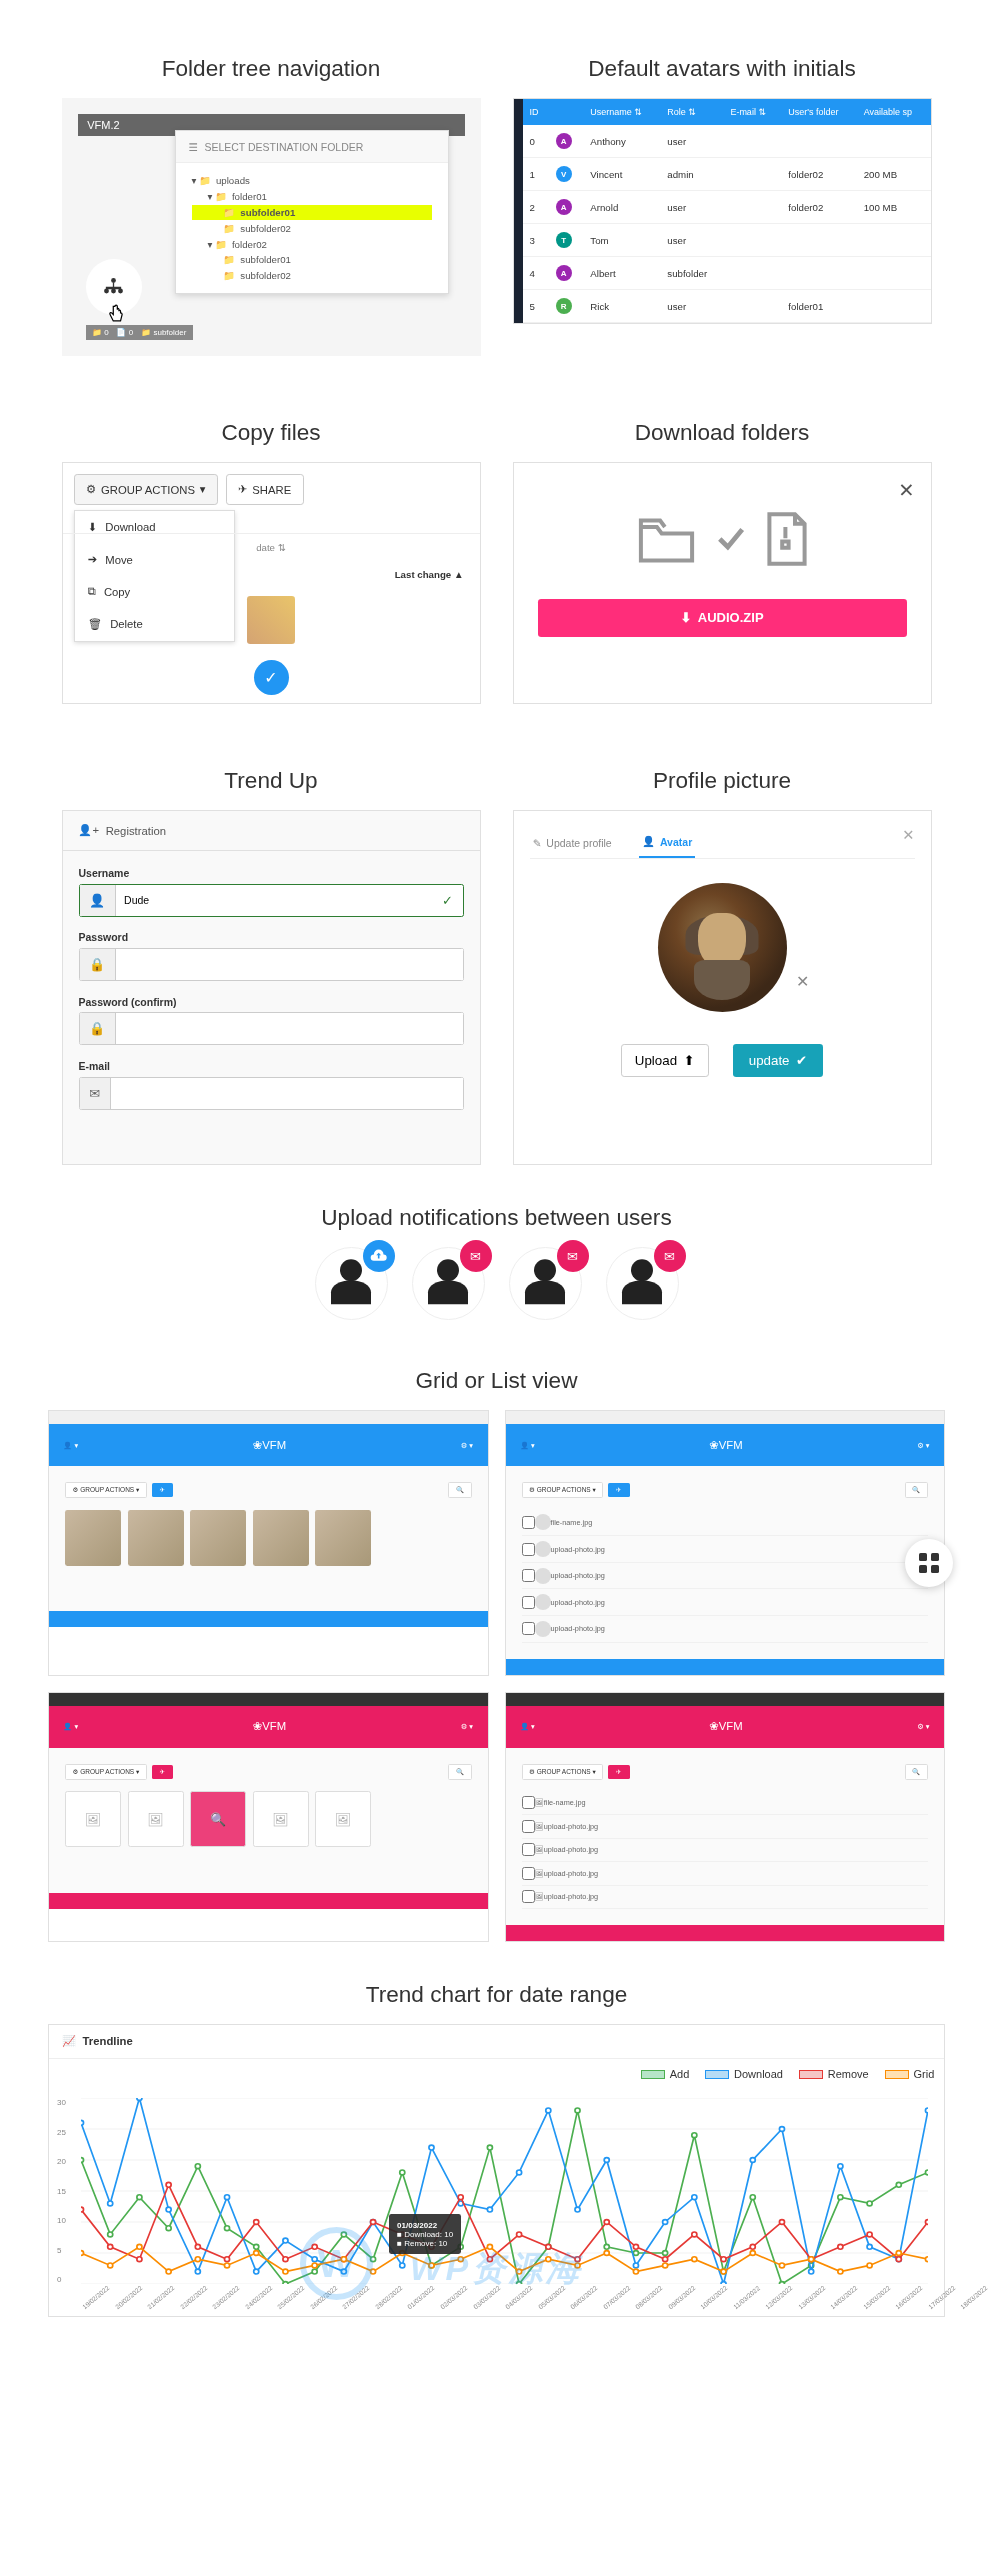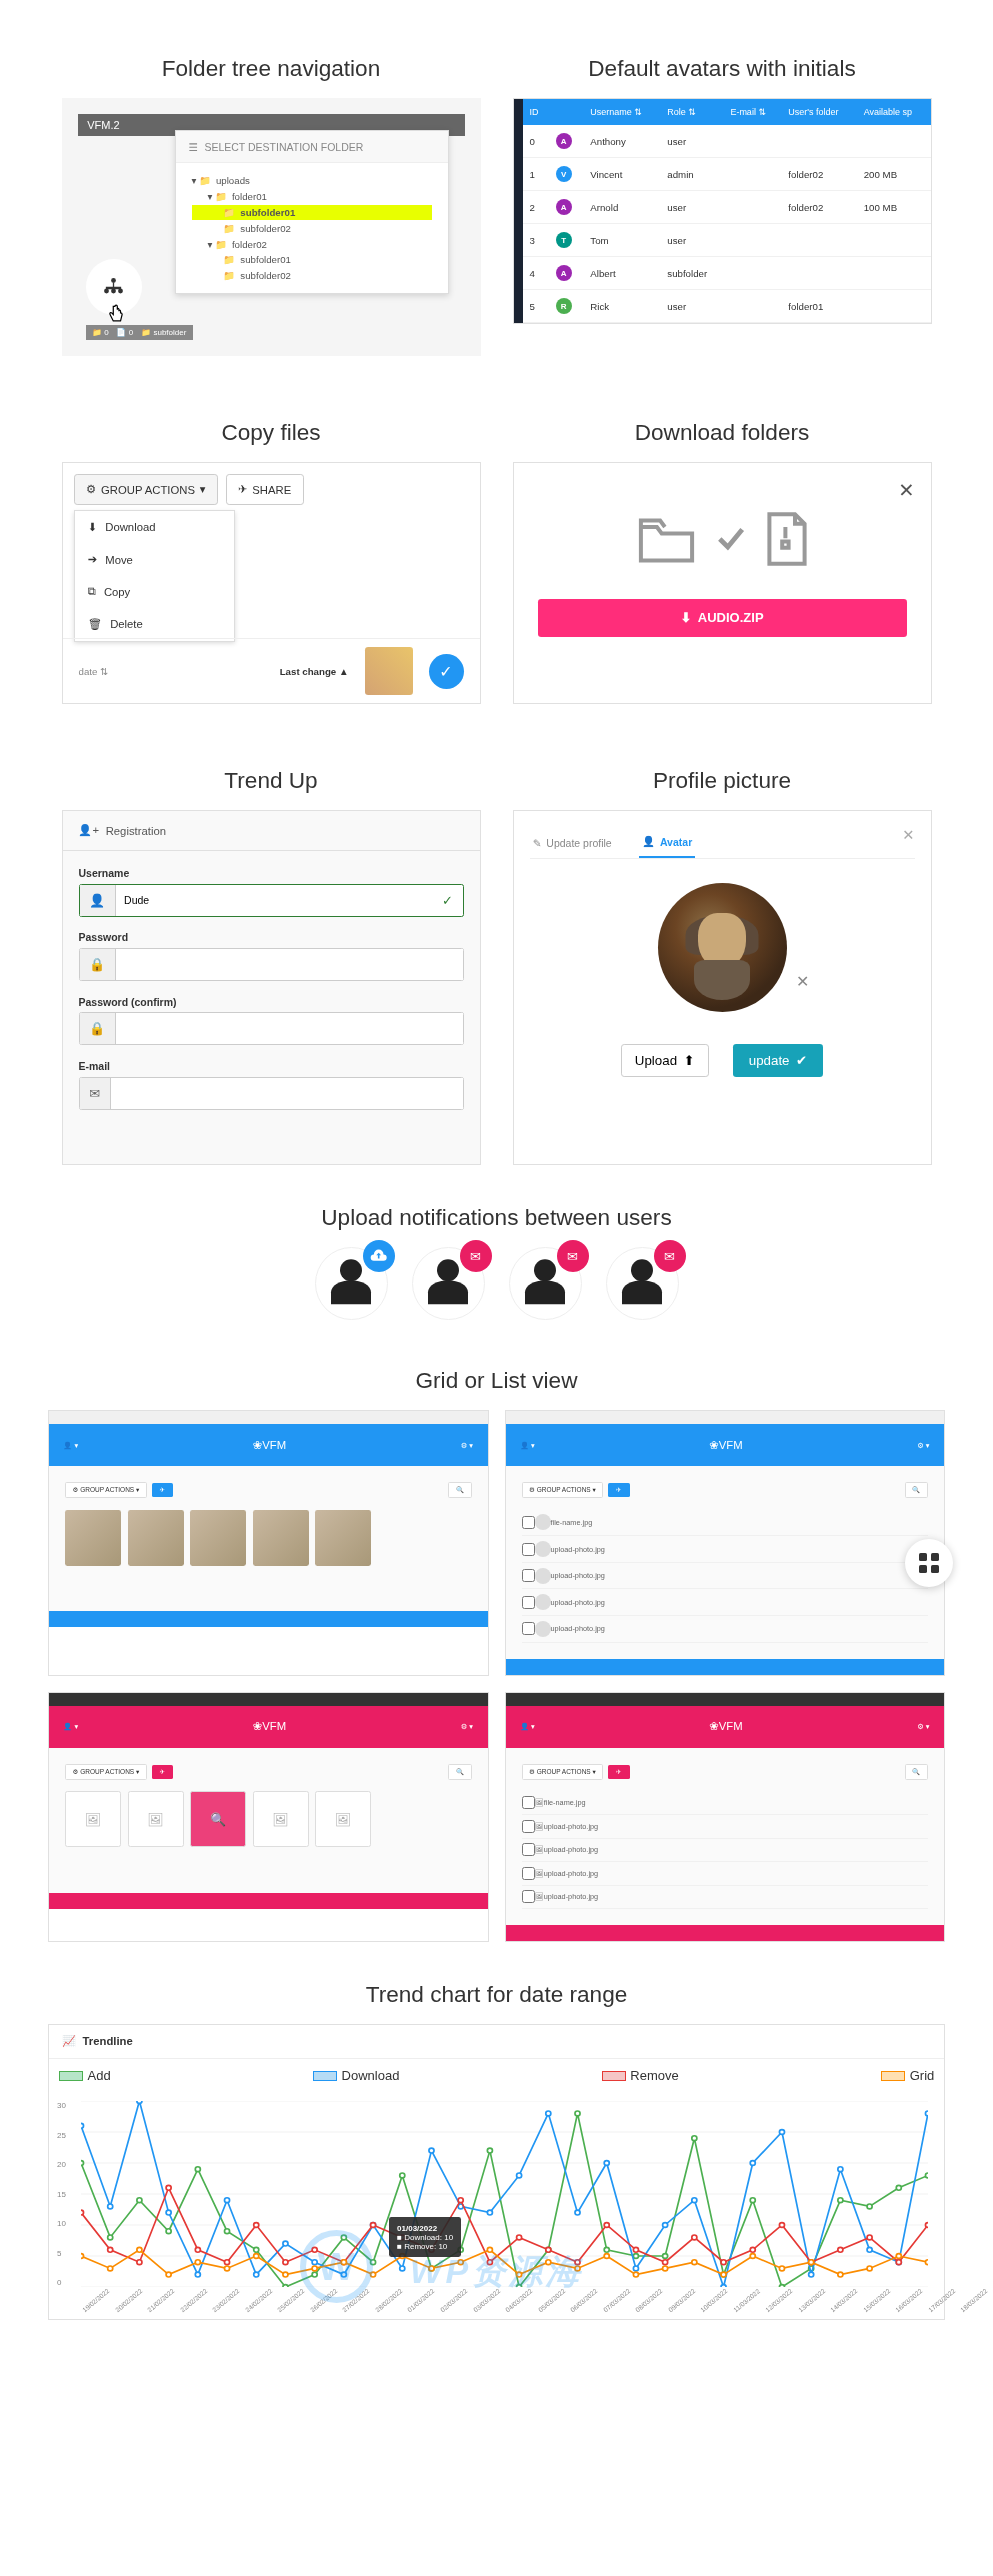--- a/index.html
+++ b/index.html
@@ -36,21 +36,21 @@
 .dark-strip { width: 9.7px; background: #1a2332; }
 .table-container { display: flex; border: 0.8px solid #e0e0e0; }
 
 
 .ga-wrap { border: 0.8px solid #e0e0e0; padding: 0; min-height: 242px; position: relative; }
 .ga-toolbar { display: flex; gap: 8px; padding: 11.3px; }
 .btn { padding: 8px 11.3px; border: 0.8px solid #ccc; background: #f5f5f5; border-radius: 3.2px; font-size: 11.3px; display: inline-flex; align-items: center; gap: 4.8px; cursor: pointer; }
 .btn-white { background: #fff; }
 .dropdown-menu { position: absolute; background: #fff; border: 0.8px solid #ddd; box-shadow: 0 1.6px 4.8px rgba(0,0,0,.15); width: 161px; left: 11.3px; top: 47px; }
 .dropdown-item { padding: 9.7px 13px; font-size: 11.3px; display: flex; align-items: center; gap: 8px; cursor: pointer; }
-.ga-bottom { position: absolute; bottom: 0; left: 0; right: 0; display: flex; align-items: center; padding: 8px 16px; gap: 16px; border-top: 0.8px solid #eee; }
+.ga-bottom { position: absolute; bottom: 0; left: 0; right: 0; display: flex; align-items: center; padding: 8px 16px; gap: 16px; border-top: 0.8px solid #eee; flex-direction: column; }
 .check-circle { width: 35px; height: 35px; border-radius: 50%; background: #2196F3; color: #fff; display: flex; align-items: center; justify-content: center; font-size: 16px; }
 .thumb { width: 48px; height: 48px; background: linear-gradient(45deg,#d4a373,#e9c46a); border-radius: 3.2px; }
 
 
 .dl-wrap { border: 0.8px solid #e0e0e0; padding: 24px; min-height: 242px; position: relative; }
 .close-x { position: absolute; right: 16px; top: 16px; font-size: 19.4px; color: #555; cursor: pointer; }
 .dl-icons { display: flex; justify-content: center; align-items: center; gap: 16px; margin: 24px 0 32px; color: #888; }
 .btn-pink { background: #ff2d7a; color: #fff; border: none; padding: 11.3px; width: 100%; border-radius: 3.2px; font-size: 13px; font-weight: bold; display: flex; align-items: center; justify-content: center; gap: 6.5px; cursor: pointer; }
 
 
@@ -110,21 +110,21 @@
 .vs-btn-accent-pink { background: #e91e63; color: #fff; padding: 3.2px 8px; font-size: 6.5px; border-radius: 1.6px; }
 .vs-placeholder-box { width: 56px; height: 56px; border: 0.8px solid #ddd; border-radius: 2.4px; display: flex; align-items: center; justify-content: center; color: #aaa; background: #fff; }
 .vs-placeholder-box.active { background: #ec407a; color: #fff; }
 .view-toggle-btn { position: absolute; right: -8px; top: 129px; width: 48px; height: 48px; background: #fff; border-radius: 50%; display: flex; align-items: center; justify-content: center; box-shadow: 0 1.6px 8px rgba(0,0,0,.2); }
 .grid-dots { display: grid; grid-template-columns: 1fr 1fr; gap: 3.2px; }
 .grid-dot { width: 8px; height: 8px; background: #333; border-radius: 1.6px; }
 
 
 .chart-wrap { border: 0.8px solid #e0e0e0; padding: 0; }
 .chart-head { padding: 9.7px 13px; border-bottom: 0.8px solid #eee; font-weight: bold; font-size: 11.3px; display: flex; align-items: center; gap: 6.5px; }
-.chart-legend { display: flex; justify-content: space-between; gap: 16px; padding: 9.7px; font-size: 13px; }
+.chart-legend { display: flex; justify-content: flex-end; gap: 16px; padding: 9.7px; font-size: 11px; }
 .legend-item { display: flex; align-items: center; gap: 4.8px; }
 .legend-swatch { width: 24px; height: 9.7px; border: 0.8px solid; }
 .sw-green { background: #b6e5c8; border-color: #4caf50; }
 .sw-blue { background: #b6dcf5; border-color: #2196F3; }
 .sw-red { background: #f5c6c6; border-color: #e53935; }
 .sw-orange { background: #ffe0b2; border-color: #fb8c00; }
 .chart-body { height: 226px; padding: 8px 16px 32px; position: relative; }
 .y-axis { position: absolute; left: 8px; top: 8px; bottom: 32px; display: flex; flex-direction: column; justify-content: space-between; font-size: 8px; color: #888; }
 .x-axis { position: absolute; bottom: 4px; left: 32px; right: 16px; display: flex; justify-content: space-between; font-size: 6.5px; color: #888; }
 .x-axis span { transform: rotate(-40deg); transform-origin: top left; white-space: nowrap; }

